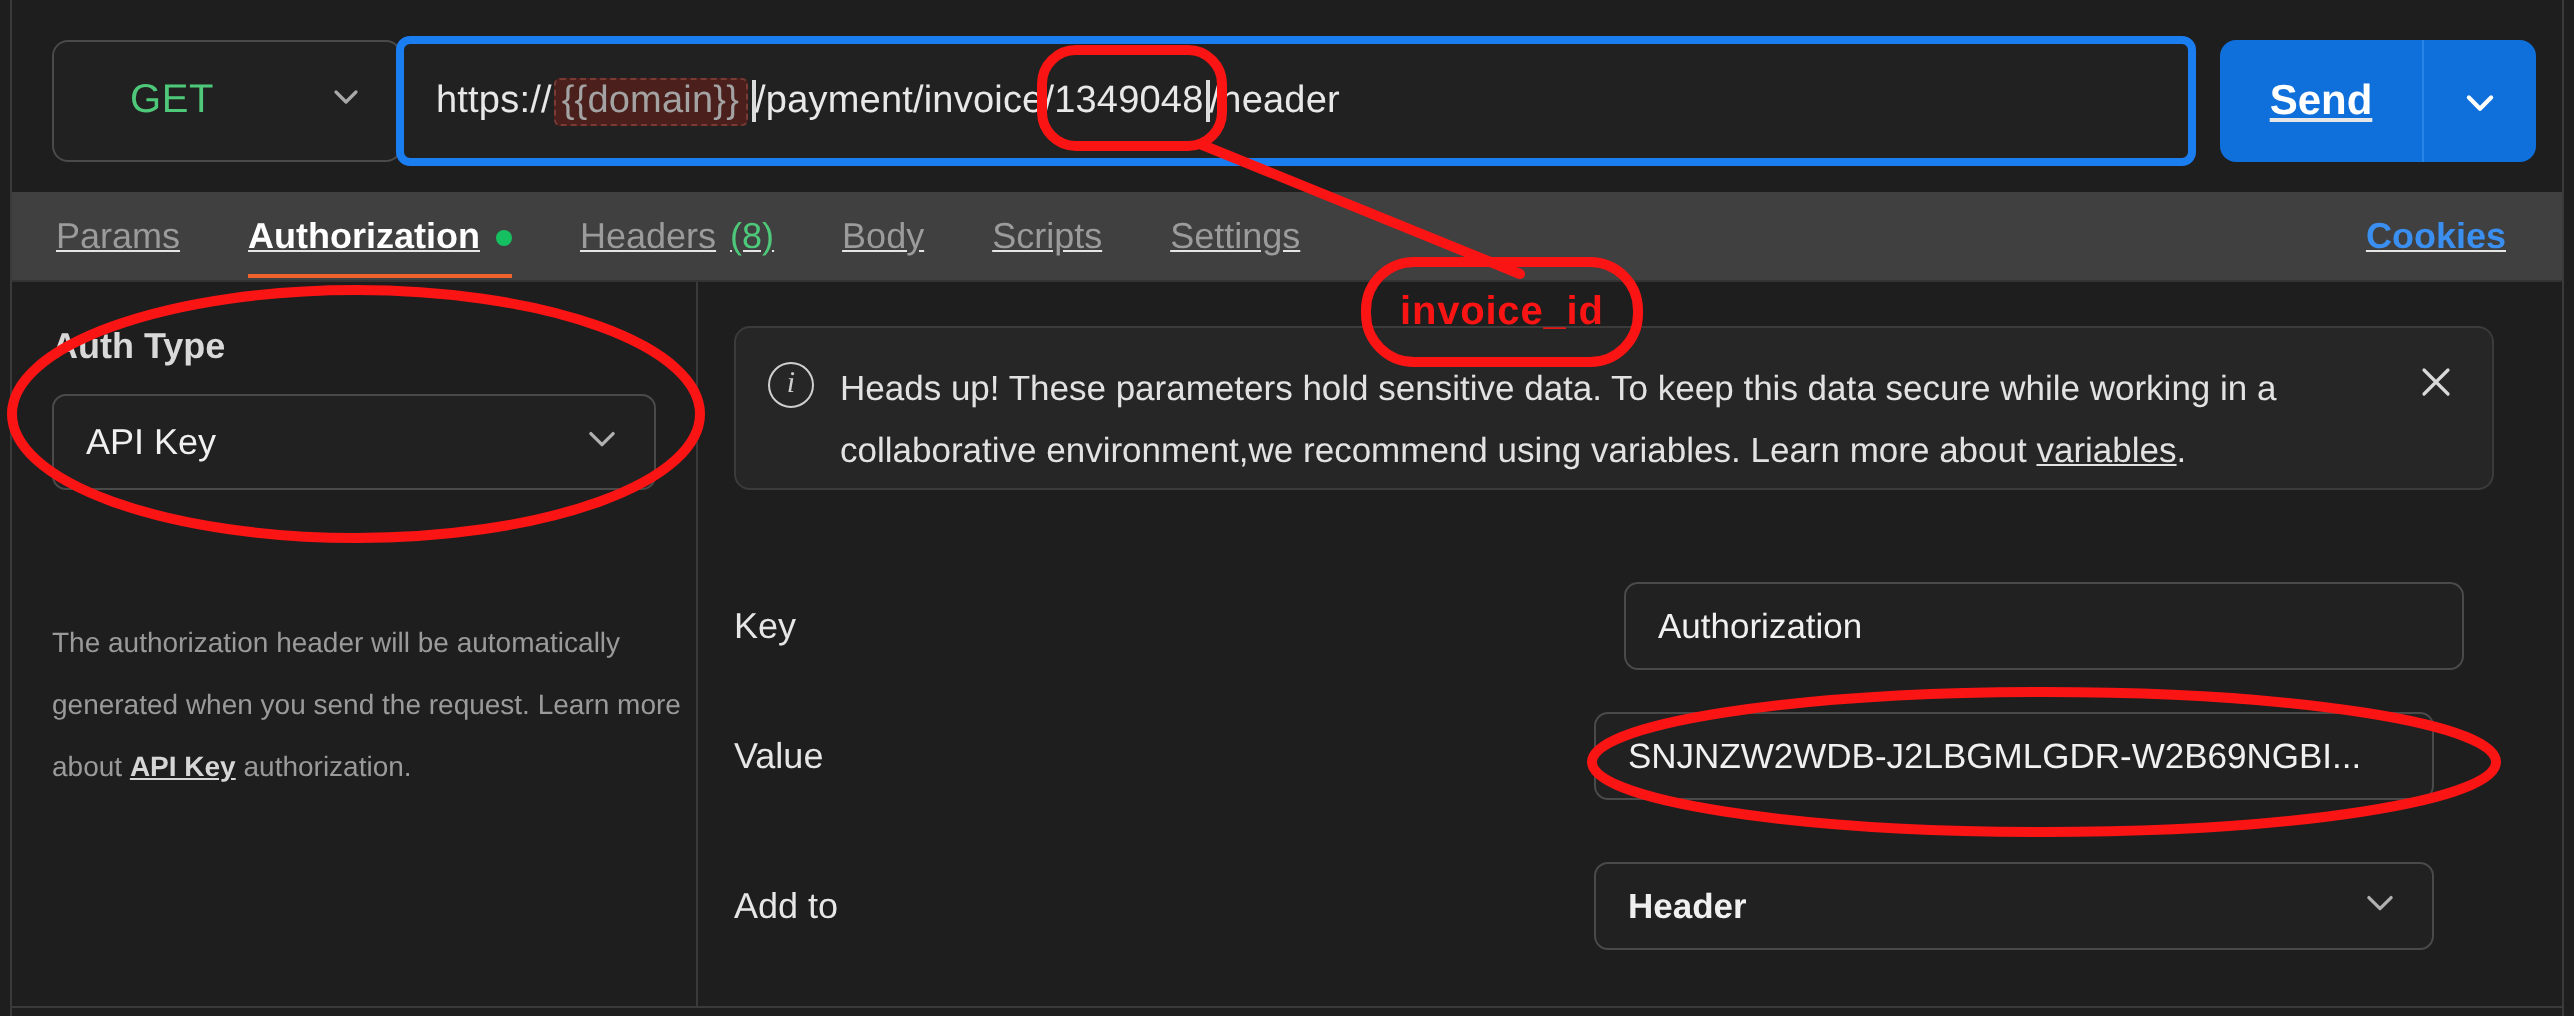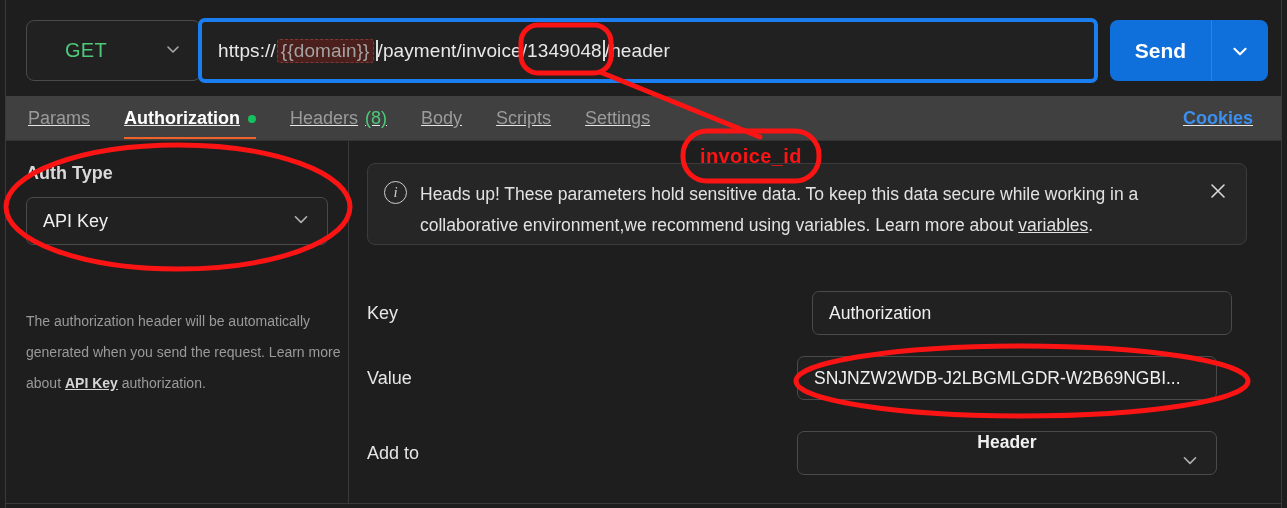--- a/index.html
+++ b/index.html
@@ -50,21 +50,21 @@
     color:#a3a3a3; background:#4a1f1c; border:1px dashed #7a3b35;
     border-radius:3px; padding:0 3px; margin:0 1px;
   }
   .url-caret-bar {
     display:inline-block; width:2px; height:21px; background:#dcdcdc;
     margin:0 0px 0 1px; vertical-align:middle;
   }
 
   .send-btn {
     position:absolute; left:1104px; top:20px; width:158px; height:61px;
-    background:#0f6fdb; border-radius:8px; display:flex; align-items:center; cursor:pointer;
+    background:#0f6fdb; border-radius:8px; display:flex; align-items:center; cursor:pointer;text-decoration:underline;
   }
   .send-label { flex:1; text-align:center; color:#fff; font-size:21px; font-weight:700; }
   .send-div { width:1px; height:61px; background:#2a83e6; }
   .send-caret { width:56px; display:flex; align-items:center; justify-content:center; color:#fff; }
 
   
   .tabs {
     position:absolute; left:6px; top:96px; width:1275px; height:45px;
     display:flex; align-items:center; padding-left:22px; background:#404040;text-decoration:underline;
   }
@@ -124,21 +124,21 @@
     padding:2px 4px; font-weight:300;
   }
 
   .frow { position:absolute; left:18px; width:880px; height:48px; display:flex; align-items:center; }
   .frow .flabel { width:430px; color:#e6e6e6; font-size:18px; }
   .finput {
     width:420px; height:44px; border:1px solid #4a4a4a; border-radius:7px; background:#212121;
     display:flex; align-items:center; padding:0 16px; cursor:text;
   }
   .finput .fval { color:#f0f0f0; font-size:17.5px; white-space:nowrap; overflow:hidden; }
-  .finput.sel { cursor:pointer;flex-direction:column; }
+  .finput.sel { cursor:pointer; }
   .finput .caret { margin-left:auto; color:#b0b0b0; }
   .finput .fval.bold { font-weight:700; }
 
   
   .anno { position:absolute; pointer-events:none; }
 
   .anno-label {
     position:absolute; color:#fb1414; font-size:20px; font-weight:700;
     letter-spacing:.4px;
   }

